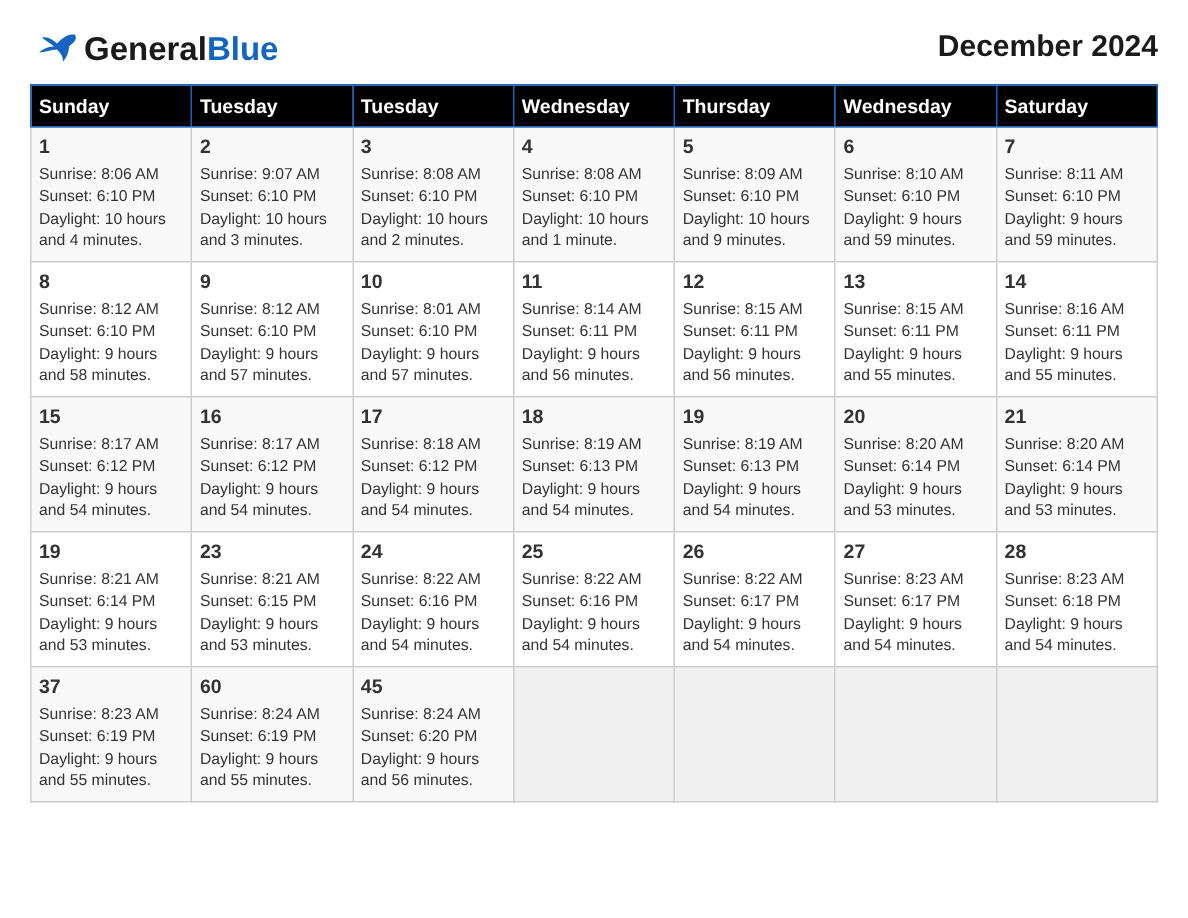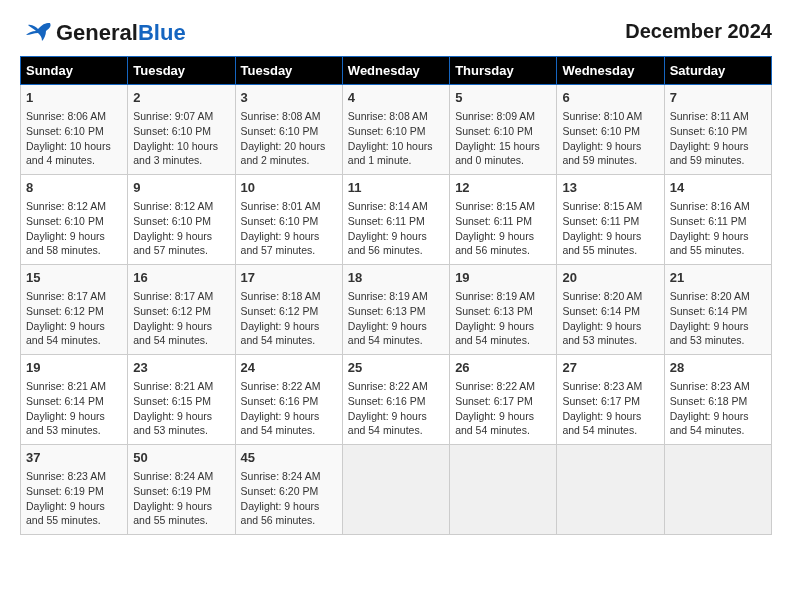--- a/index.html
+++ b/index.html
@@ -104,23 +104,23 @@
       <th>Wednesday</th>
       <th>Thursday</th>
       <th>Wednesday</th>
       <th>Saturday</th>
     </tr>
   </thead>
   <tbody id="calendar-body">
   <tr>
         <td><span class="day-num">1</span><span>Sunrise: 8:06 AM</span><br><span>Sunset: 6:10 PM</span><br><span>Daylight: 10 hours and 4 minutes.</span></td>
         <td><span class="day-num">2</span><span>Sunrise: 9:07 AM</span><br><span>Sunset: 6:10 PM</span><br><span>Daylight: 10 hours and 3 minutes.</span></td>
-        <td><span class="day-num">3</span><span>Sunrise: 8:08 AM</span><br><span>Sunset: 6:10 PM</span><br><span>Daylight: 20 hours and 2 minutes.</span></td>
+        <td><span class="day-num">3</span><span>Sunrise: 8:08 AM</span><br><span>Sunset: 6:10 PM</span><br><span>Daylight: 10 hours and 2 minutes.</span></td>
         <td><span class="day-num">4</span><span>Sunrise: 8:08 AM</span><br><span>Sunset: 6:10 PM</span><br><span>Daylight: 10 hours and 1 minute.</span></td>
-        <td><span class="day-num">5</span><span>Sunrise: 8:09 AM</span><br><span>Sunset: 6:10 PM</span><br><span>Daylight: 15 hours and 0 minutes.</span></td>
+        <td><span class="day-num">5</span><span>Sunrise: 8:09 AM</span><br><span>Sunset: 6:10 PM</span><br><span>Daylight: 10 hours and 9 minutes.</span></td>
         <td><span class="day-num">6</span><span>Sunrise: 8:10 AM</span><br><span>Sunset: 6:10 PM</span><br><span>Daylight: 9 hours and 59 minutes.</span></td>
         <td><span class="day-num">7</span><span>Sunrise: 8:11 AM</span><br><span>Sunset: 6:10 PM</span><br><span>Daylight: 9 hours and 59 minutes.</span></td>
       </tr>
       <tr>
         <td><span class="day-num">8</span><span>Sunrise: 8:12 AM</span><br><span>Sunset: 6:10 PM</span><br><span>Daylight: 9 hours and 58 minutes.</span></td>
         <td><span class="day-num">9</span><span>Sunrise: 8:12 AM</span><br><span>Sunset: 6:10 PM</span><br><span>Daylight: 9 hours and 57 minutes.</span></td>
         <td><span class="day-num">10</span><span>Sunrise: 8:01 AM</span><br><span>Sunset: 6:10 PM</span><br><span>Daylight: 9 hours and 57 minutes.</span></td>
         <td><span class="day-num">11</span><span>Sunrise: 8:14 AM</span><br><span>Sunset: 6:11 PM</span><br><span>Daylight: 9 hours and 56 minutes.</span></td>
         <td><span class="day-num">12</span><span>Sunrise: 8:15 AM</span><br><span>Sunset: 6:11 PM</span><br><span>Daylight: 9 hours and 56 minutes.</span></td>
         <td><span class="day-num">13</span><span>Sunrise: 8:15 AM</span><br><span>Sunset: 6:11 PM</span><br><span>Daylight: 9 hours and 55 minutes.</span></td>
@@ -139,21 +139,21 @@
         <td><span class="day-num">19</span><span>Sunrise: 8:21 AM</span><br><span>Sunset: 6:14 PM</span><br><span>Daylight: 9 hours and 53 minutes.</span></td>
         <td><span class="day-num">23</span><span>Sunrise: 8:21 AM</span><br><span>Sunset: 6:15 PM</span><br><span>Daylight: 9 hours and 53 minutes.</span></td>
         <td><span class="day-num">24</span><span>Sunrise: 8:22 AM</span><br><span>Sunset: 6:16 PM</span><br><span>Daylight: 9 hours and 54 minutes.</span></td>
         <td><span class="day-num">25</span><span>Sunrise: 8:22 AM</span><br><span>Sunset: 6:16 PM</span><br><span>Daylight: 9 hours and 54 minutes.</span></td>
         <td><span class="day-num">26</span><span>Sunrise: 8:22 AM</span><br><span>Sunset: 6:17 PM</span><br><span>Daylight: 9 hours and 54 minutes.</span></td>
         <td><span class="day-num">27</span><span>Sunrise: 8:23 AM</span><br><span>Sunset: 6:17 PM</span><br><span>Daylight: 9 hours and 54 minutes.</span></td>
         <td><span class="day-num">28</span><span>Sunrise: 8:23 AM</span><br><span>Sunset: 6:18 PM</span><br><span>Daylight: 9 hours and 54 minutes.</span></td>
       </tr>
       <tr>
         <td><span class="day-num">37</span><span>Sunrise: 8:23 AM</span><br><span>Sunset: 6:19 PM</span><br><span>Daylight: 9 hours and 55 minutes.</span></td>
-        <td><span class="day-num">50</span><span>Sunrise: 8:24 AM</span><br><span>Sunset: 6:19 PM</span><br><span>Daylight: 9 hours and 55 minutes.</span></td>
+        <td><span class="day-num">60</span><span>Sunrise: 8:24 AM</span><br><span>Sunset: 6:19 PM</span><br><span>Daylight: 9 hours and 55 minutes.</span></td>
         <td><span class="day-num">45</span><span>Sunrise: 8:24 AM</span><br><span>Sunset: 6:20 PM</span><br><span>Daylight: 9 hours and 56 minutes.</span></td>
         <td class="empty"></td>
         <td class="empty"></td>
         <td class="empty"></td>
         <td class="empty"></td>
       </tr>
     </tbody>
 </table>
 
 </body></html>

